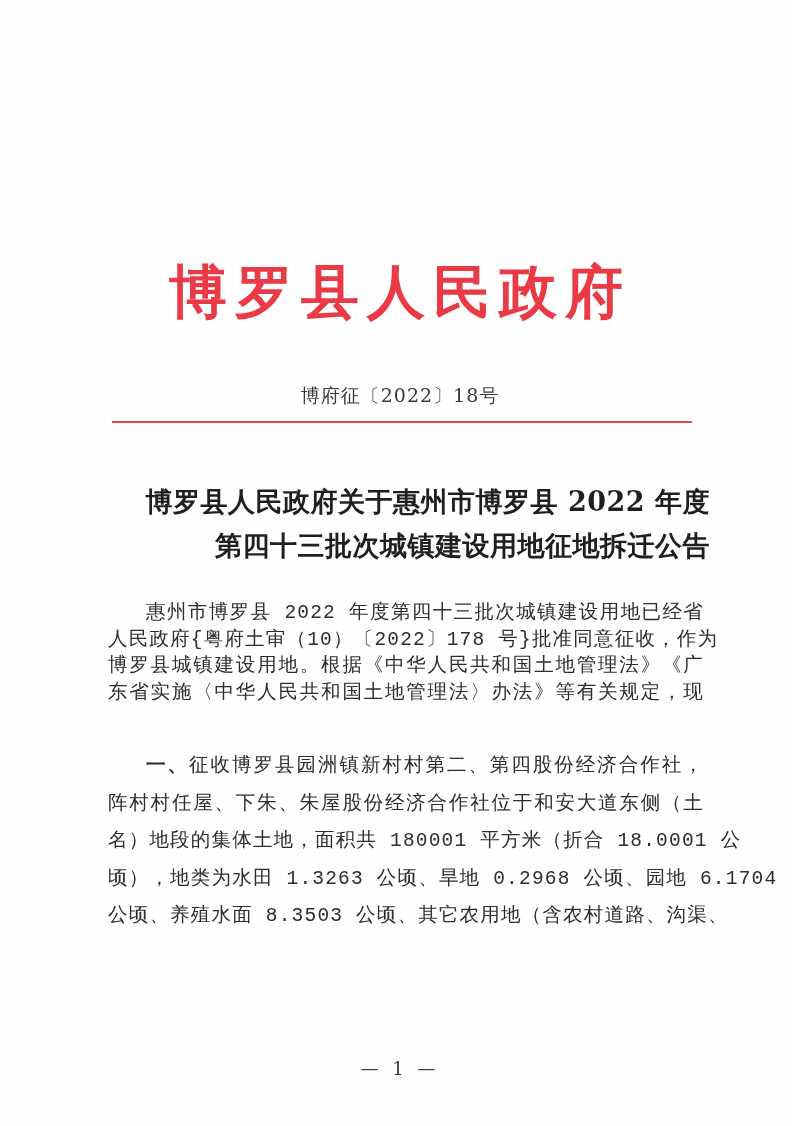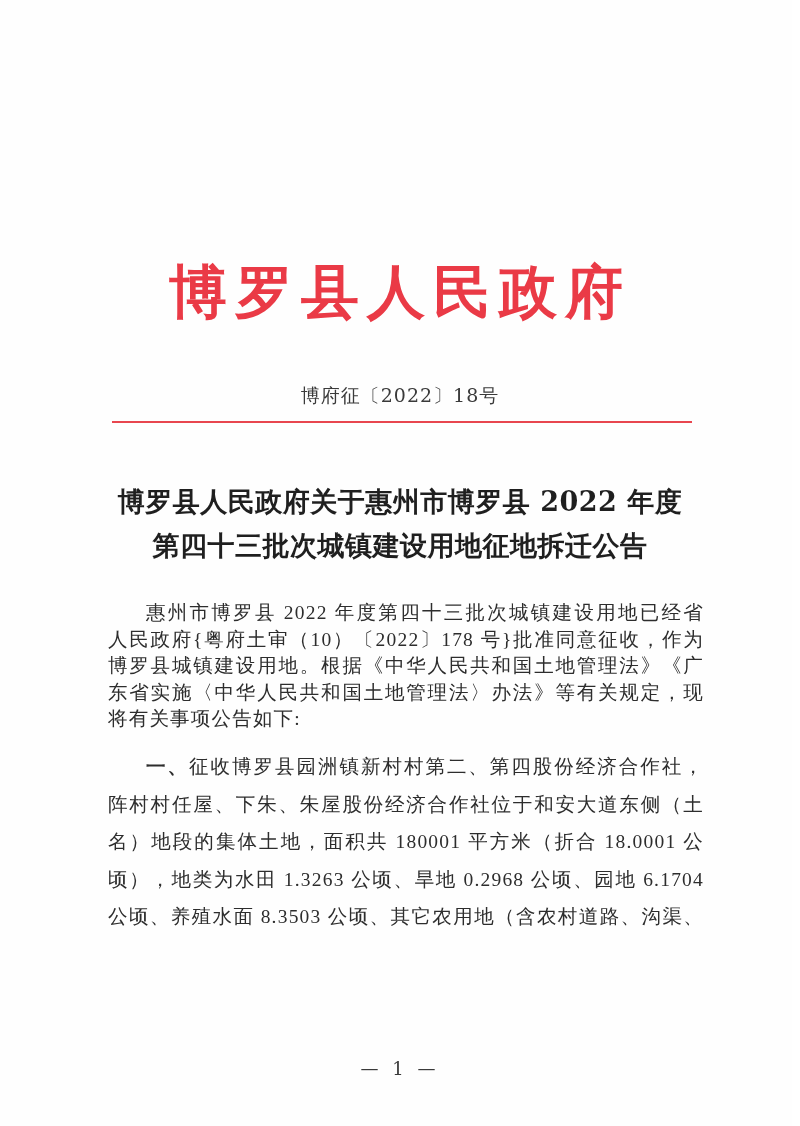--- a/index.html
+++ b/index.html
@@ -64,26 +64,27 @@
       font-family: "DejaVu Serif", "Liberation Serif", serif;
       font-weight: bold;
       font-size: 27px;
       line-height: 44px;
       color: #1f1f1f;
       letter-spacing: 0.5px;
     }
     .title .line {
       display: block;
       white-space: nowrap;
+      text-align: right;
     }
     .body-text {
       position: absolute;
       left: 108px;
       width: 596px;
-      font-family: Liberation Serif, serif;
+      font-family: Liberation Mono, monospace;
       font-size: 19.5px;
       color: #2d2d2d;
       letter-spacing: 1.2px;
     }
     .body-text .line {
       display: block;
       white-space: nowrap;
       overflow: visible;
       text-align: justify;
       text-align-last: justify;
@@ -131,21 +132,20 @@
   <div class="title">
     <span class="line">博罗县人民政府关于惠州市博罗县 2022 年度</span>
     <span class="line">第四十三批次城镇建设用地征地拆迁公告</span>
   </div>
 
   <div class="body-text para1">
     <span class="line indent">惠州市博罗县 2022 年度第四十三批次城镇建设用地已经省</span>
     <span class="line">人民政府{粤府土审（10）〔2022〕178 号}批准同意征收，作为</span>
     <span class="line">博罗县城镇建设用地。根据《中华人民共和国土地管理法》《广</span>
     <span class="line">东省实施〈中华人民共和国土地管理法〉办法》等有关规定，现</span>
-    <span class="line last">将有关事项公告如下:</span>
   </div>
 
   <div class="body-text para2">
     <span class="line indent"><span class="lead">一、</span><span>征收博罗县园洲镇新村村第二、第四股份经济合作社，</span></span>
     <span class="line">阵村村任屋、下朱、朱屋股份经济合作社位于和安大道东侧（土</span>
     <span class="line">名）地段的集体土地，面积共 180001 平方米（折合 18.0001 公</span>
     <span class="line">顷），地类为水田 1.3263 公顷、旱地 0.2968 公顷、园地 6.1704</span>
     <span class="line">公顷、养殖水面 8.3503 公顷、其它农用地（含农村道路、沟渠、</span>
   </div>
 

